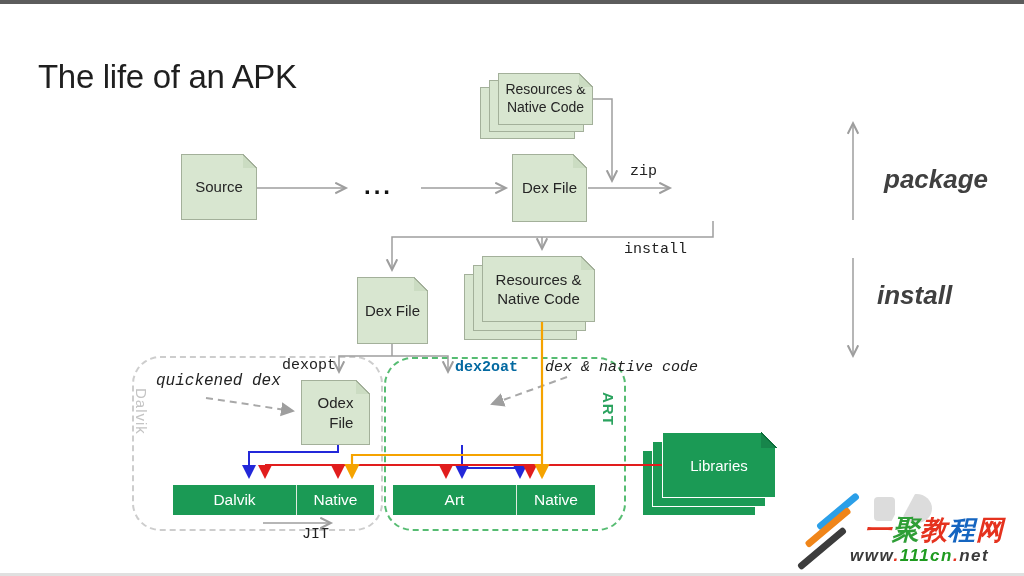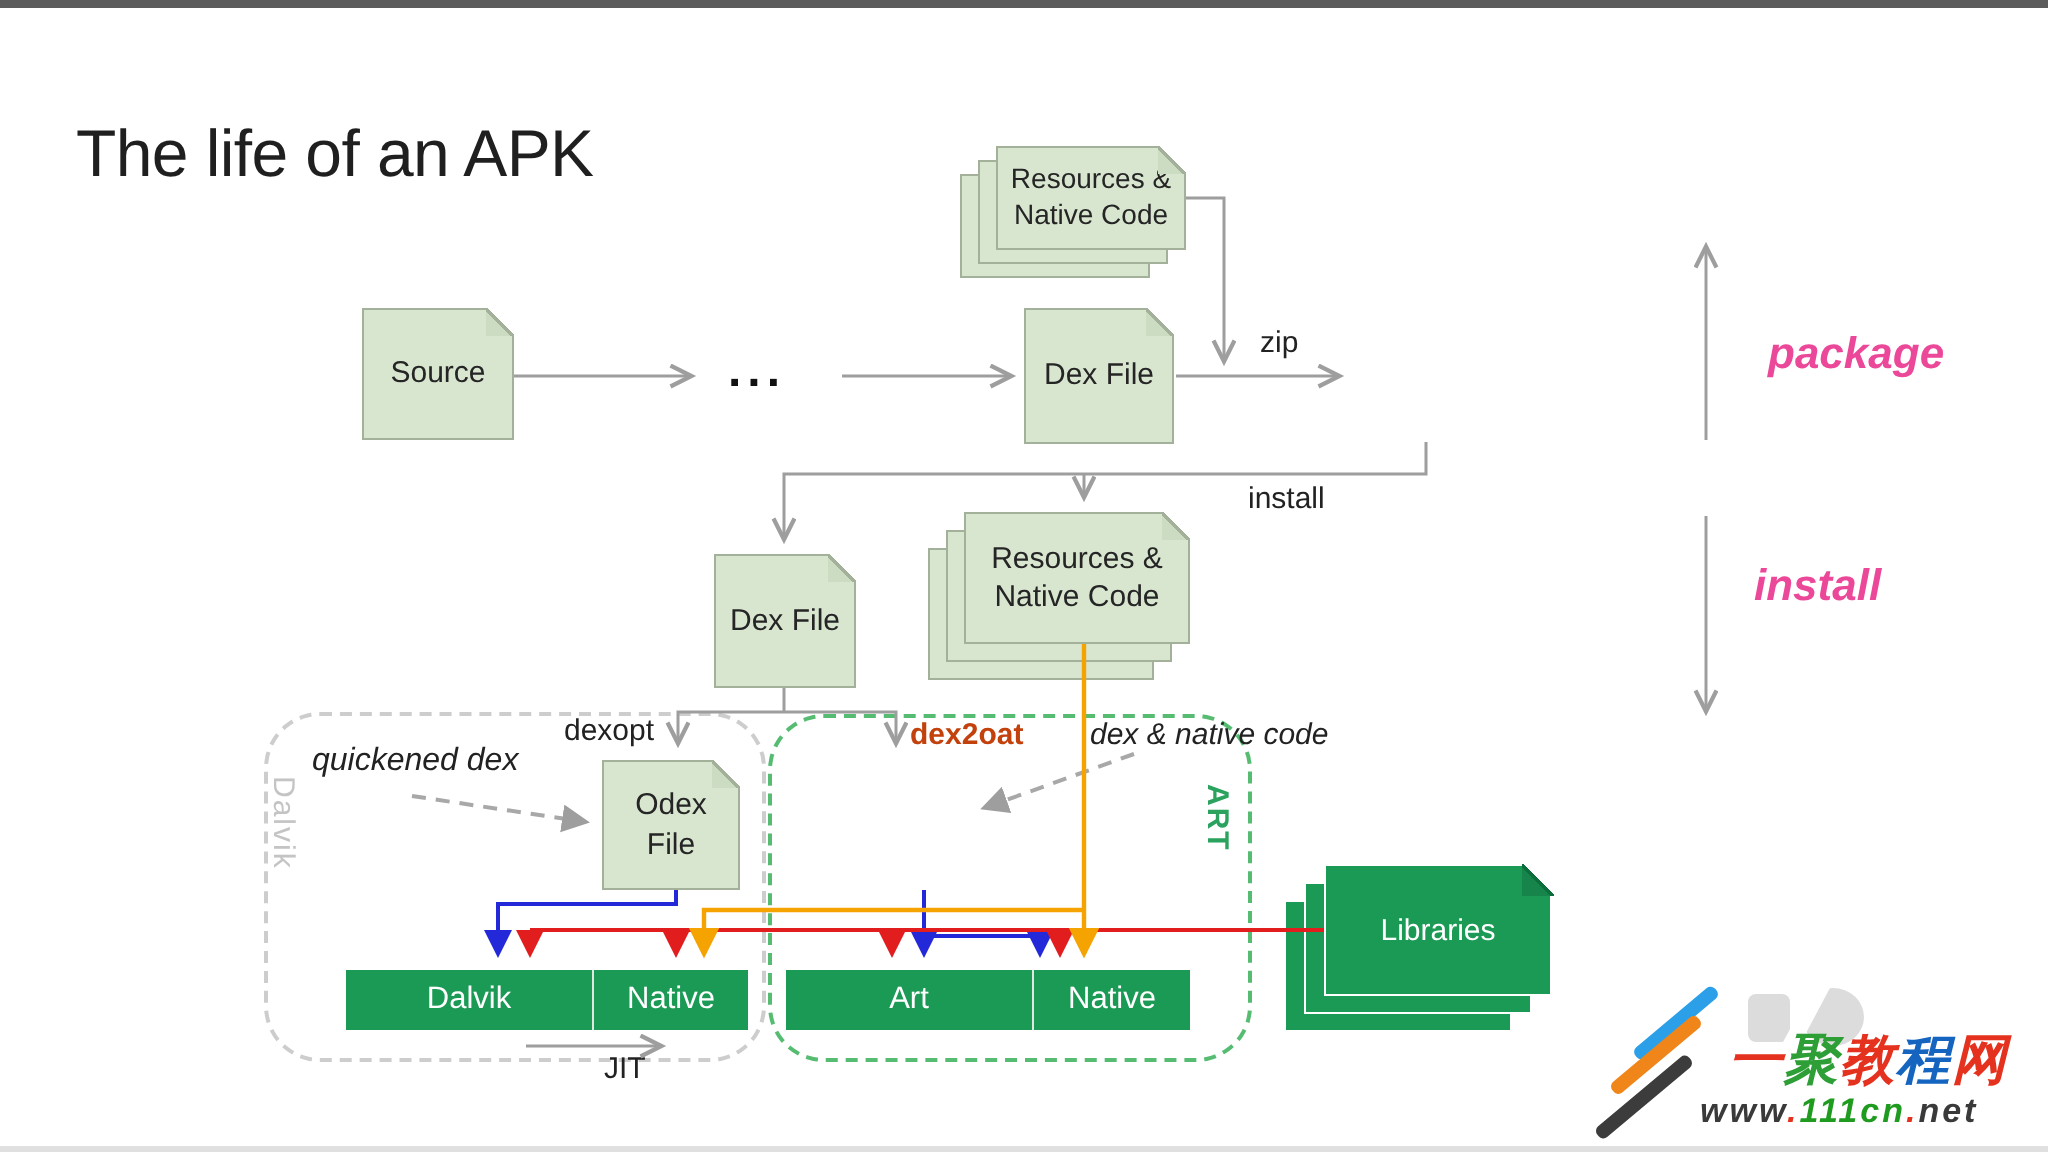--- a/index.html
+++ b/index.html
@@ -25,24 +25,24 @@
   .cell{background:#1b9a55;display:flex;align-items:center;justify-content:center;
         color:#fff;font-size:15.5px;box-sizing:border-box;}
   .cell.right{border-left:1.5px solid #dfe9df;}
   
   .region{position:absolute;border:2px dashed #cdcdcd;border-radius:28px;box-sizing:border-box;z-index:1;}
   .region.art{border-color:#56bc72;}
   .vlabel{position:absolute;writing-mode:vertical-rl;font-size:15px;letter-spacing:1px;z-index:2;}
   .vlabel.dalvik{color:#c4c4c4;}
   .vlabel.art{color:#2ba35f;font-weight:bold;}
   
-  .lbl{position:absolute;font-size:15px;color:#222;z-index:6;}
+  .lbl{position:absolute;font-size:15px;color:#222;z-index:6;font-family:Liberation Mono, monospace;}
   .lbl.it{font-style:italic;}
-  .lbl.green{color:#c2410c;font-weight:bold;}
-  .phase{position:absolute;font-size:22px;font-style:italic;font-weight:600;color:#ec4899;z-index:6;}
+  .lbl.green{color:#0369a1;font-weight:bold;}
+  .phase{position:absolute;font-size:26px;font-style:italic;font-weight:600;color:#404040;z-index:6;}
   .dots{position:absolute;font-size:24px;font-weight:bold;letter-spacing:3px;color:#111;z-index:6;}
   svg.wires{position:absolute;left:0;top:0;z-index:8;pointer-events:none;}
   
   .wm{position:absolute;z-index:20;}
   .io-bar{position:absolute;left:874px;top:497px;width:21px;height:24px;background:#dcdcdc;border-radius:4px;}
   .io-circle{position:absolute;left:901px;top:494px;width:31px;height:29px;background:#dcdcdc;border-radius:50%;}
   .io-slash{position:absolute;left:899px;top:488px;width:8px;height:40px;background:#ffffff;transform:rotate(28deg);}
   .stripe{position:absolute;height:7px;border-radius:3px;transform:rotate(-40deg);}
   .stripe.s-blue{left:812px;top:508px;width:52px;background:#2b9fe8;}
   .stripe.s-orange{left:800px;top:524px;width:56px;background:#f08519;}
@@ -93,21 +93,21 @@
     <span>Dex File</span>
   </div>
   <div class="gbox" style="left:464px;top:274px;width:113px;height:66px;"></div>
   <div class="gbox" style="left:473px;top:265px;width:113px;height:66px;"></div>
   <div class="gbox" style="left:482px;top:256px;width:113px;height:66px;">
     <span class="fold"></span>
     <span><span>Resources &amp;</span><br>
     <span>Native Code</span></span>
   </div>
 
-  <div class="gbox" style="left:301px;top:380px;width:69px;height:65px;">
+  <div class="gbox" style="left:301px;top:380px;width:69px;height:65px;text-align:right;">
     <span class="fold"></span>
     <span><span>Odex</span><br>
     <span>File</span></span>
   </div>
 
   <div class="dbox" style="left:642px;top:450px;width:114px;height:66px;"></div>
   <div class="dbox" style="left:652px;top:441px;width:114px;height:66px;"></div>
   <div class="dbox" style="left:662px;top:432px;width:114px;height:66px;">
     <span class="fold-dark"></span>
     <span>Libraries</span>

